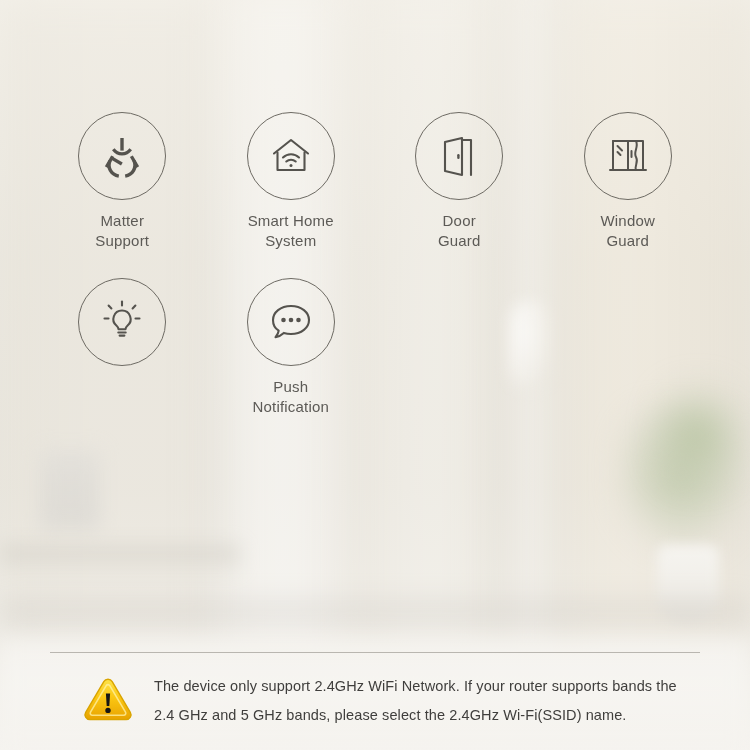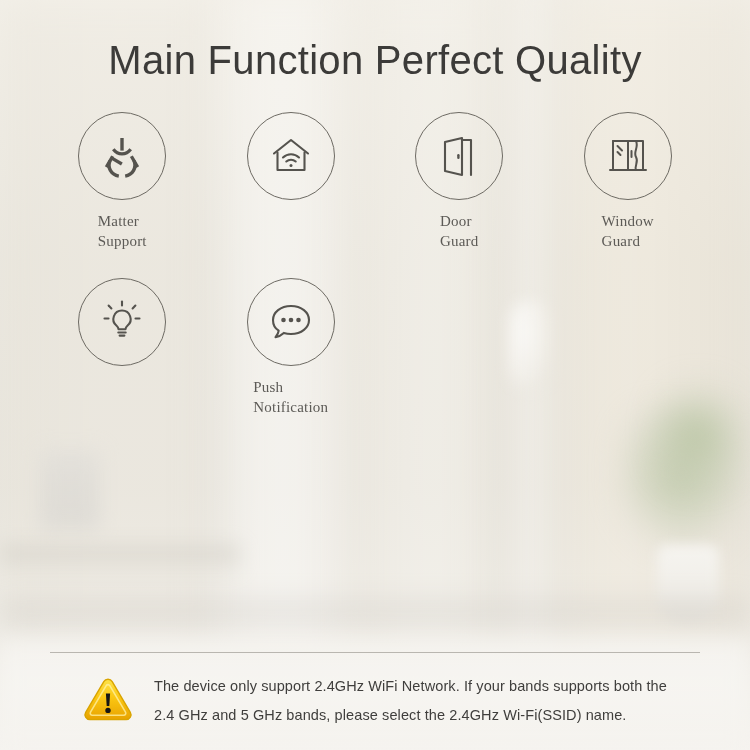--- a/index.html
+++ b/index.html
@@ -120,27 +120,26 @@
   .circle{
     width:86px;height:86px;
     border-radius:50%;
     border:1.3px solid #6d6a63;
     display:flex;align-items:center;justify-content:center;
     background:transparent;
   }
   .circle svg{display:block;}
   .cap{
     margin-top:11px;
-    text-align:left;
+    text-align:center;
     font-size:15px;
     line-height:20px;
     color:#5c5a56;
     letter-spacing:.2px;
     white-space:pre-line;
-    font-family:Liberation Serif, serif;
   }
   .row + .row{margin-top:27px;}
 
   
   .divider{
     position:absolute;left:50px;top:652px;width:650px;height:1px;
     background:#b9b6b0;
   }
   .note{
     position:absolute;left:82px;top:672px;width:620px;
@@ -168,21 +167,20 @@
   <div class="bg-shelf"></div>
   <div class="bg-plant"></div>
   <div class="bg-plant2"></div>
   <div class="bg-pot"></div>
   <div class="bg-counter"></div>
   <div class="bg-floor"></div>
   <div class="bg-veil"></div>
 
   <div class="content">
 
-    <div class="page-title">Main Function Perfect Quality</div>
 
     <div class="grid">
 
       <div class="row">
 
         <div class="cell">
           <div class="circle">
             <svg width="48" height="48" viewBox="0 0 48 48" fill="none">
               <g fill="#55534e">
                 <path d="M22.3 6h3.4v12.6h-3.4z"></path>
@@ -202,20 +200,22 @@
         <div class="cell">
           <div class="circle">
             <svg width="50" height="50" viewBox="0 0 50 50" fill="none" stroke="#55534e" stroke-width="2.1" stroke-linecap="round" stroke-linejoin="round">
               <path d="M8 22.5 L25 9 L42 22.5"></path>
               <path d="M11.5 21.5 V39 H38.5 V21.5"></path>
               <path d="M17 26.5a11.5 11.5 0 0 1 16 0"></path>
               <path d="M20.3 30.5a7 7 0 0 1 9.4 0"></path>
               <circle cx="25" cy="34.6" r="1.5" fill="#55534e" stroke="none"></circle>
             </svg>
           </div>
+          <div class="cap">Smart Home
+System</div>
         </div>
 
         <div class="cell">
           <div class="circle">
             <svg width="46" height="50" viewBox="0 0 46 50" fill="none" stroke="#55534e" stroke-width="2.1" stroke-linecap="round" stroke-linejoin="round">
               <path d="M9 11 L26 7 V44 L9 40 Z"></path>
               <path d="M26 9 H35 V44"></path>
               <rect x="21.2" y="23" width="2.4" height="5" rx="1.2" fill="#55534e" stroke="none"></rect>
             </svg>
           </div>
@@ -299,19 +299,19 @@
               <stop offset="100%" stop-color="#e8a300"></stop>
             </linearGradient>
           </defs>
           <path d="M26 4.2 c1.7 0 3.3 .9 4.2 2.5 L48.3 37.4 c1.9 3.2 -.4 7.2 -4.2 7.2 H7.9 c-3.8 0 -6.1 -4 -4.2 -7.2 L21.8 6.7 c.9 -1.6 2.5 -2.5 4.2 -2.5 Z" fill="url(#wg)" stroke="#d9a400" stroke-width="1.4"></path>
           <path d="M26 9.6 c.7 0 1.4 .4 1.8 1.1 L43.5 37.2 c.8 1.4 -.2 3.1 -1.8 3.1 H10.3 c-1.6 0 -2.6 -1.7 -1.8 -3.1 L24.2 10.7 c.4 -.7 1.1 -1.1 1.8 -1.1 Z" fill="none" stroke="#fff3a8" stroke-width="1.6" opacity=".75"></path>
           <path d="M23.9 18.6 h4.2 l-.8 12.4 h-2.6 Z" fill="#161616"></path>
           <circle cx="26" cy="35.4" r="2.7" fill="#161616"></circle>
         </svg>
       </div>
       <div class="note-text">
-        <div>The device only support 2.4GHz WiFi Network. If your bands supports both the</div>
+        <div>The device only support 2.4GHz WiFi Network. If your router supports bands the</div>
         <div>2.4 GHz and 5 GHz bands,  please select the 2.4GHz Wi-Fi(SSID) name.</div>
       </div>
     </div>
 
   </div>
 </div>
 
 </body></html>

